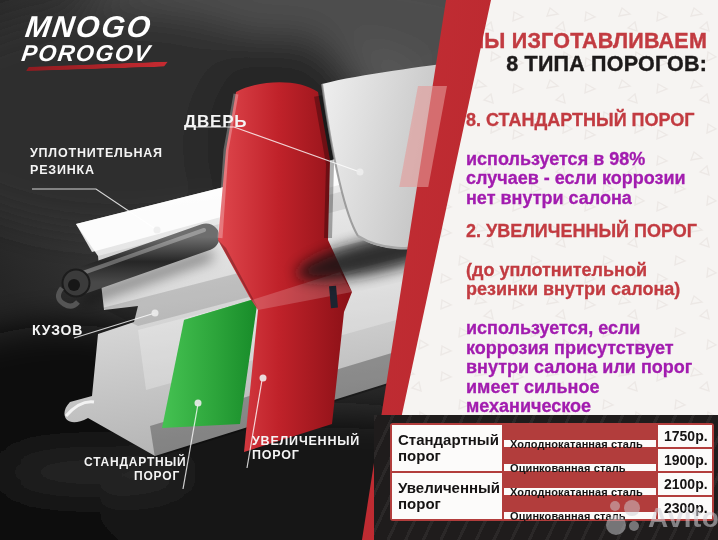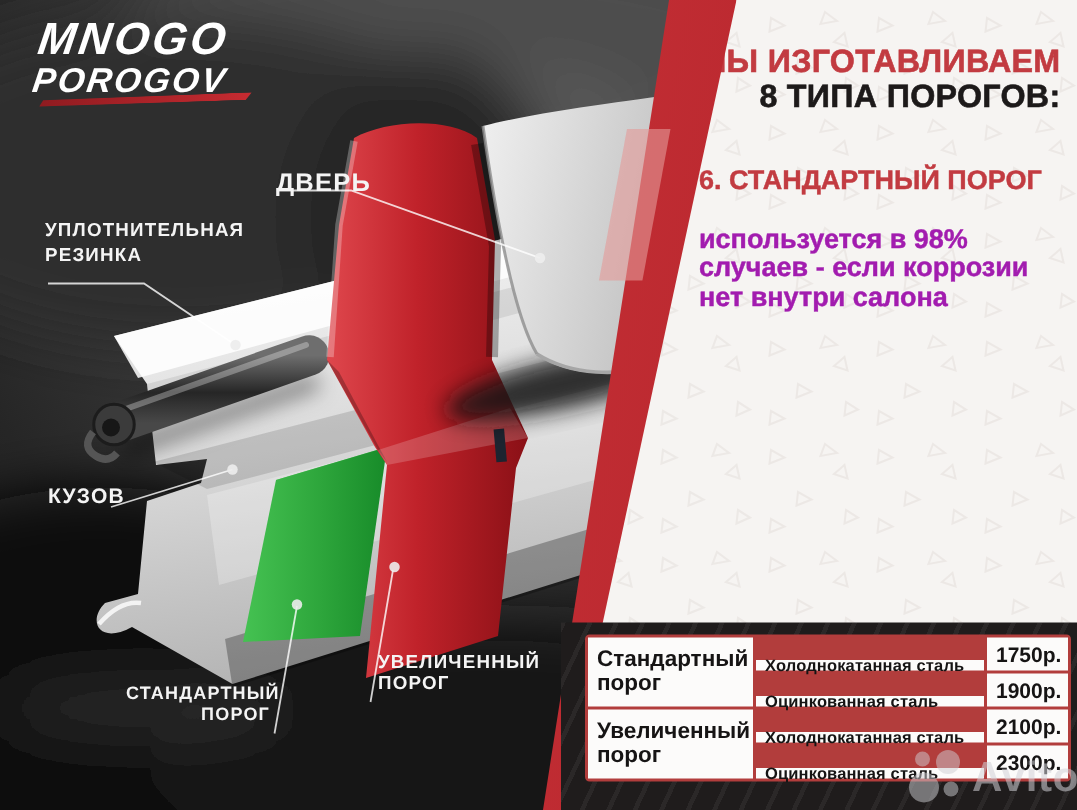--- a/index.html
+++ b/index.html
@@ -237,26 +237,37 @@
       </defs>
       <rect width="718" height="540" fill="url(#confetti)"></rect>
     </svg>
 
     <div class="panel-heading">
       <div class="heading-red">МЫ ИЗГОТАВЛИВАЕМ</div>
       <div class="heading-black">8 ТИПА ПОРОГОВ:</div>
     </div>
 
     <div class="panel-section section-1">
-      <div class="section-title">6. СТАНДАРТНЫЙ ПОРОГ</div>
+      <div class="section-title">8. СТАНДАРТНЫЙ ПОРОГ</div>
       <div class="section-body">используется в 98%
 случаев - если коррозии
 нет внутри салона</div>
     </div>
 
+    <div class="panel-section section-2">
+      <div class="section-title">2. УВЕЛИЧЕННЫЙ ПОРОГ</div>
+      <div class="section-subtitle">(до уплотнительной
+резинки внутри салона)</div>
+      <div class="section-body">используется, если
+коррозия присутствует
+внутри салона или порог
+имеет сильное
+механическое
+повреждение после ДТП</div>
+    </div>
   </div>
 
   <div class="red-stripe"></div>
   <div class="accent-chip"></div>
 
   <div class="bottom-band"></div>
 
   <div class="price-table">
     <div class="cell cell-type">Стандартный
 порог</div>

